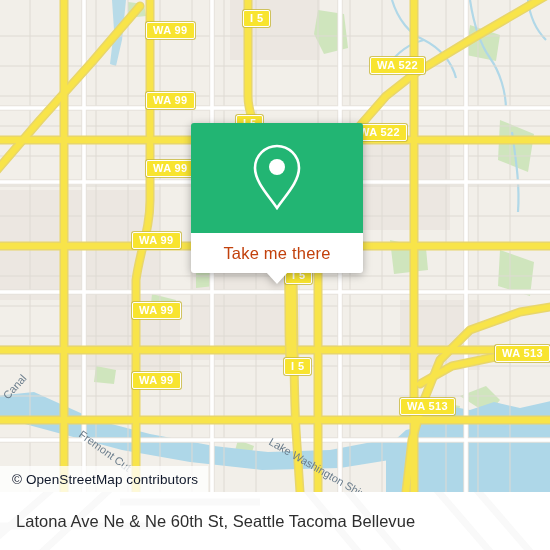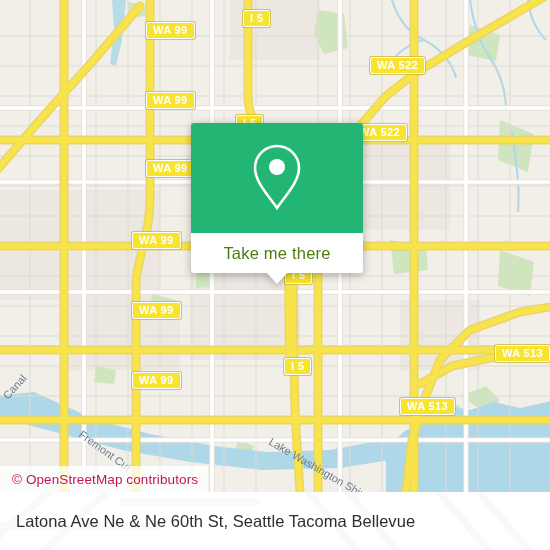--- a/index.html
+++ b/index.html
@@ -28,21 +28,21 @@
   
   #osm-attrib {
     position: absolute;
     left: 0; top: 466px;
     height: 26px;
     display: flex;
     align-items: center;
     padding: 0 10px 0 12px;
     background: rgba(255,255,255,0.78);
     font-size: 13.5px;
-    color: #be185d;
+    color: #0f172a;
     letter-spacing: 0.1px;
     white-space: nowrap;
   }
 
   
   #popup {
     position: absolute;
     left: 191px; top: 123px;
     width: 172px;
     filter: drop-shadow(0 2px 4px rgba(0,0,0,0.30));
@@ -59,21 +59,21 @@
     height: 40px;
     background: #ffffff;
     border-radius: 0 0 3px 3px;
     display: flex;
     align-items: center;
     justify-content: center;
     position: relative;
   }
   #popup-foot-label {
     font-size: 16.5px;
-    color: #4d7c0f;
+    color: #c2410c;
     letter-spacing: 0.2px;
   }
   #popup-tail {
     position: absolute;
     left: 50%;
     bottom: -11px;
     margin-left: -11px;
     width: 0; height: 0;
     border-left: 11px solid transparent;
     border-right: 11px solid transparent;

